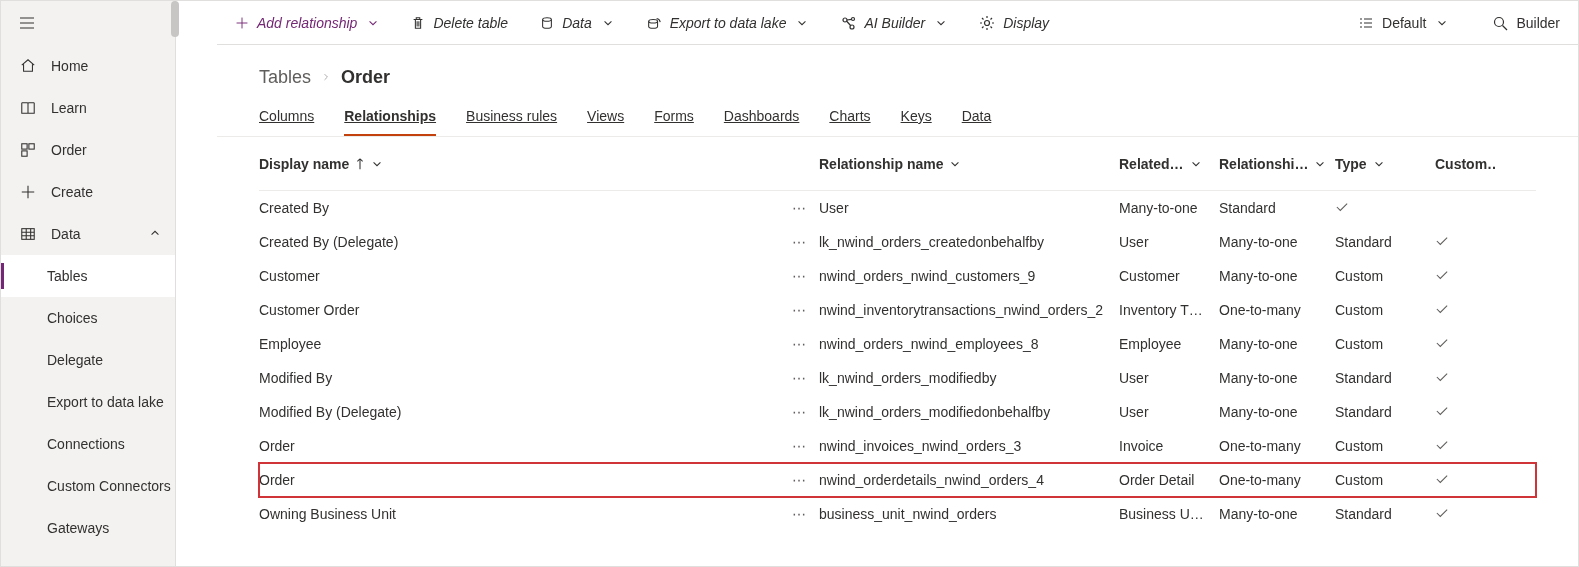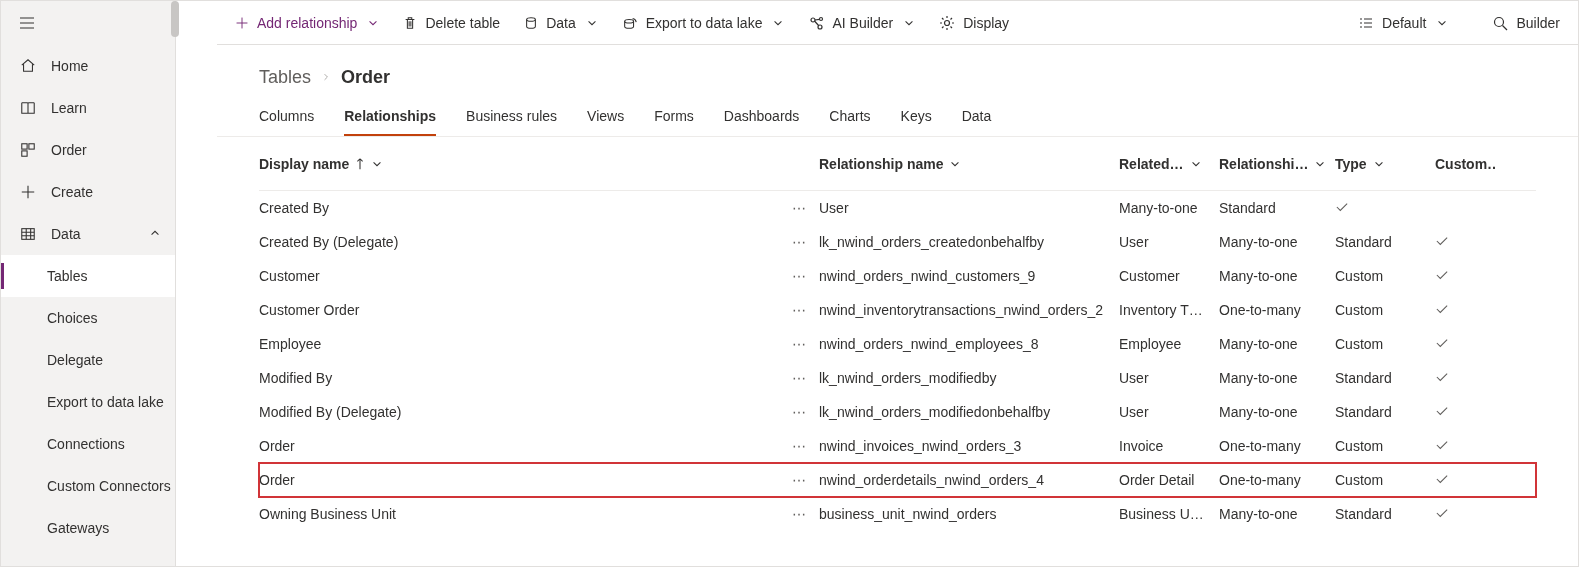--- a/index.html
+++ b/index.html
@@ -13,30 +13,30 @@
   .nav-sub { padding-left:46px; }
   .nav-item.active { background:#fff; }
   .nav-item.active::before { content:""; position:absolute; left:0; top:8px; bottom:8px; width:3px; background:#742774; }
   .nav-icon { width:18px; display:flex; justify-content:center; }
   
   .sidebar-scroll { position:absolute; right:-4px; top:0; width:8px; height:100%; }
   .sidebar-scroll::before { content:""; position:absolute; top:0; left:0; width:8px; height:36px; background:#c8c6c4; border-radius:4px;}
   
   .main { position:absolute; left:216px; right:0; top:0; bottom:0; background:#fff; }
   .cmd-bar { height:44px; border-bottom:1px solid #e1dfdd; display:flex; align-items:center; padding:0 18px; gap:28px; color:#605e5c;}
-  .cmd-left { display:flex; align-items:center; gap:24px; }
+  .cmd-left { display:flex; align-items:center; gap:32px;font-style:italic; }
   .cmd-right { margin-left:auto; display:flex; align-items:center; gap:44px;}
   .cmd-item { display:flex; align-items:center; gap:8px; cursor:pointer; font-size:14px; color:#323130;}
   .cmd-item .chev { margin-left:2px; }
   .purple { color:#742774; }
   .breadcrumb { padding:22px 0 6px 42px; display:flex; align-items:center; gap:10px; }
   .breadcrumb .bc-link { font-size:18px; color:#605e5c; cursor:pointer;}
   .breadcrumb .bc-sep  { color:#a19f9d; }
   .breadcrumb .bc-current { font-size:18px; font-weight:600; }
-  .tabs { display:flex; gap:30px; padding:14px 10px 0 42px; border-bottom:1px solid #edebe9; }
+  .tabs { display:flex; gap:30px; padding:14px 10px 0 42px; border-bottom:1px solid #edebe9;text-decoration:underline; }
   .tab { padding-bottom:10px; cursor:pointer; color:#323130; }
   .tab.active { border-bottom:2px solid #c2410c; font-weight:600; }
   
   .grid { padding:0 42px; }
   .grid-header, .grid-row { display:grid; grid-template-columns: 520px 40px 300px 100px 116px 100px 60px; align-items:center; height:34px; }
   .grid-header { height:54px; font-weight:600; color:#323130; border-bottom:1px solid #edebe9;}
   .col-h { display:flex; align-items:center; gap:6px; cursor:pointer; white-space:nowrap; overflow:hidden; text-overflow:ellipsis;}
   .grid-row { font-size:14px; color:#323130;}
   .grid-row.highlight { outline:2px solid #d13438; outline-offset:-1px;}
   .cell { white-space:nowrap; overflow:hidden; text-overflow:ellipsis; }

